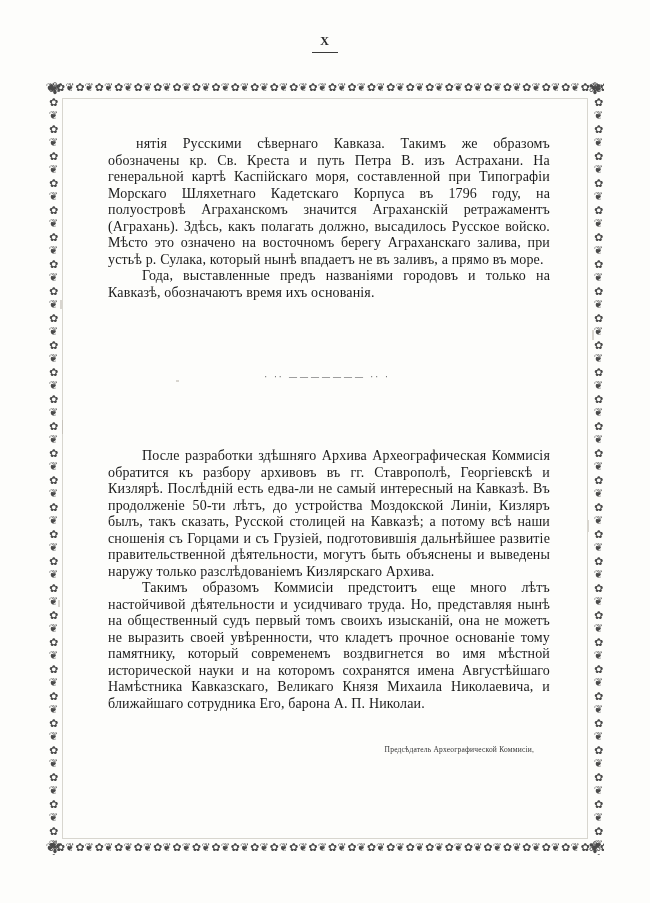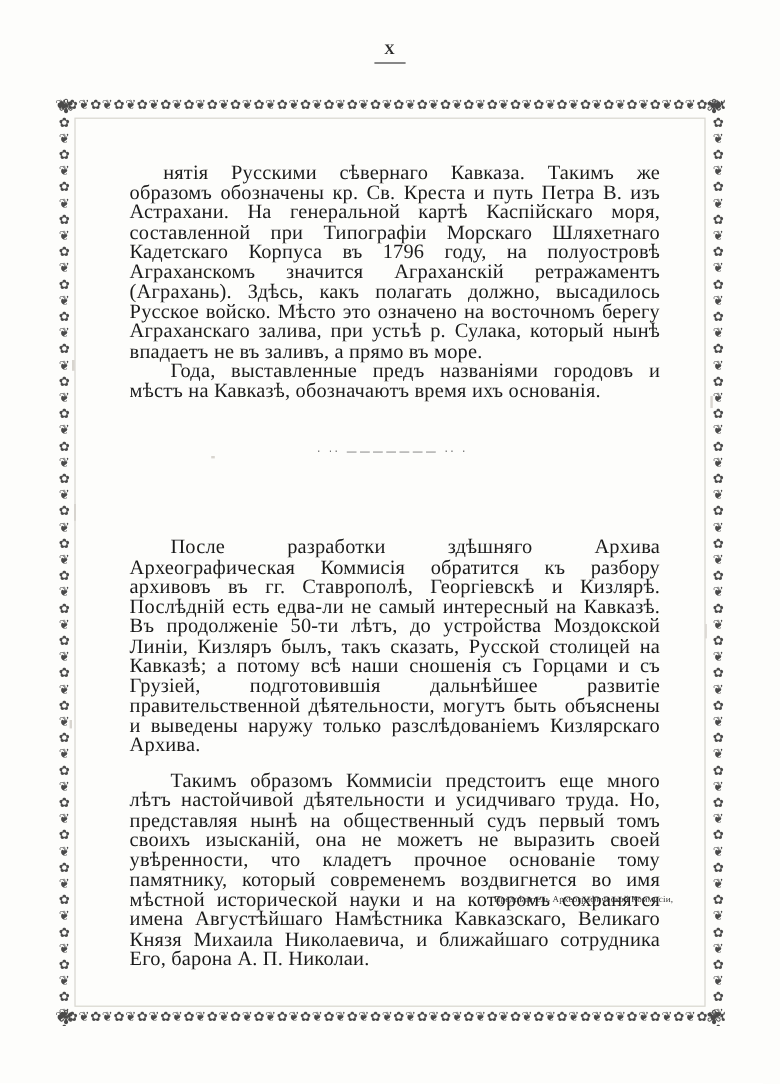--- a/index.html
+++ b/index.html
@@ -100,21 +100,21 @@
 
   
   .content {
     position: absolute;
     left: 108px;
     top: 136px;
     width: 442px;
   }
   p.para {
     margin: 0 0 0 0;
-    font-size: 17px;
+    font-size: 14px;
     line-height: 16.5px;
     text-align: justify;
     text-indent: 28px;
     letter-spacing: 0.15px;
     color: #1b1b1b;
   }
   p.para.tight { text-indent: 34px; }
 
   
   .separator {
@@ -128,25 +128,25 @@
     letter-spacing: 2px;
     font-family: "DejaVu Sans", sans-serif;
   }
 
   .section-two {
     position: absolute;
     left: 108px;
     top: 448px;
     width: 442px;
   }
-  .section-two p.para + p.para { margin-top: 13px; }
+  .section-two p.para + p.para { margin-top: 0; }
 
   .signature {
     position: absolute;
-    left: 119px;
+    left: 92px;
     top: 745px;
     width: 442px;
     text-align: right;
   }
   .sig-role {
     font-size: 7.5px;
     letter-spacing: 0.2px;
     color: #333;
     margin-bottom: 2px;
   }
@@ -181,21 +181,21 @@
     <div class="band right">❦✿❦✿❦✿❦✿❦✿❦✿❦✿❦✿❦✿❦✿❦✿❦✿❦✿❦✿❦✿❦✿❦✿❦✿❦✿❦✿❦✿❦✿❦✿❦✿❦✿❦✿❦✿❦✿❦✿❦✿❦✿❦✿❦✿❦✿❦✿❦✿❦✿❦✿❦✿❦✿❦✿❦✿❦✿❦✿❦✿</div>
     <div class="corner tl">✾</div>
     <div class="corner tr">✾</div>
     <div class="corner bl">✾</div>
     <div class="corner br">✾</div>
     <div class="inner-rule"></div>
   </div>
 
   <div class="content">
     <p class="para">нятія Русскими сѣвернаго Кавказа. Такимъ же образомъ обозначены кр. Св. Креста и путь Петра В. изъ Астрахани. На генеральной картѣ Каспійскаго моря, составленной при Типографіи Морскаго Шляхетнаго Кадетскаго Корпуса въ 1796 году, на полуостровѣ Аграханскомъ значится Аграханскій ретражаментъ (Аграхань). Здѣсь, какъ полагать должно, высадилось Русское войско. Мѣсто это означено на восточномъ берегу Аграханскаго залива, при устьѣ р. Сулака, который нынѣ впадаетъ не въ заливъ, а прямо въ море.</p>
-    <p class="para tight">Года, выставленные предъ названіями городовъ и мѣстъ на Кавказѣ, обозначаютъ время ихъ основанія.</p>
+    <p class="para tight">Года, выставленные предъ названіями городовъ и только на Кавказѣ, обозначаютъ время ихъ основанія.</p>
   </div>
 
   <div class="separator">· ·· ——————— ·· ·</div>
 
   <div class="section-two">
     <p class="para tight">После разработки здѣшняго Архива Археографическая Коммисія обратится къ разбору архивовъ въ гг. Ставрополѣ, Георгіевскѣ и Кизлярѣ. Послѣдній есть едва-ли не самый интересный на Кавказѣ. Въ продолженіе 50-ти лѣтъ, до устройства Моздокской Линіи, Кизляръ былъ, такъ сказать, Русской столицей на Кавказѣ; а потому всѣ наши сношенія съ Горцами и съ Грузіей, подготовившія дальнѣйшее развитіе правительственной дѣятельности, могутъ быть объяснены и выведены наружу только разслѣдованіемъ Кизлярскаго Архива.</p>
     <p class="para tight">Такимъ образомъ Коммисіи предстоитъ еще много лѣтъ настойчивой дѣятельности и усидчиваго труда. Но, представляя нынѣ на общественный судъ первый томъ своихъ изысканій, она не можетъ не выразить своей увѣренности, что кладетъ прочное основаніе тому памятнику, который современемъ воздвигнется во имя мѣстной исторической науки и на которомъ сохранятся имена Августѣйшаго Намѣстника Кавказскаго, Великаго Князя Михаила Николаевича, и ближайшаго сотрудника Его, барона А. П. Николаи.</p>
   </div>
 
   <div class="signature">

